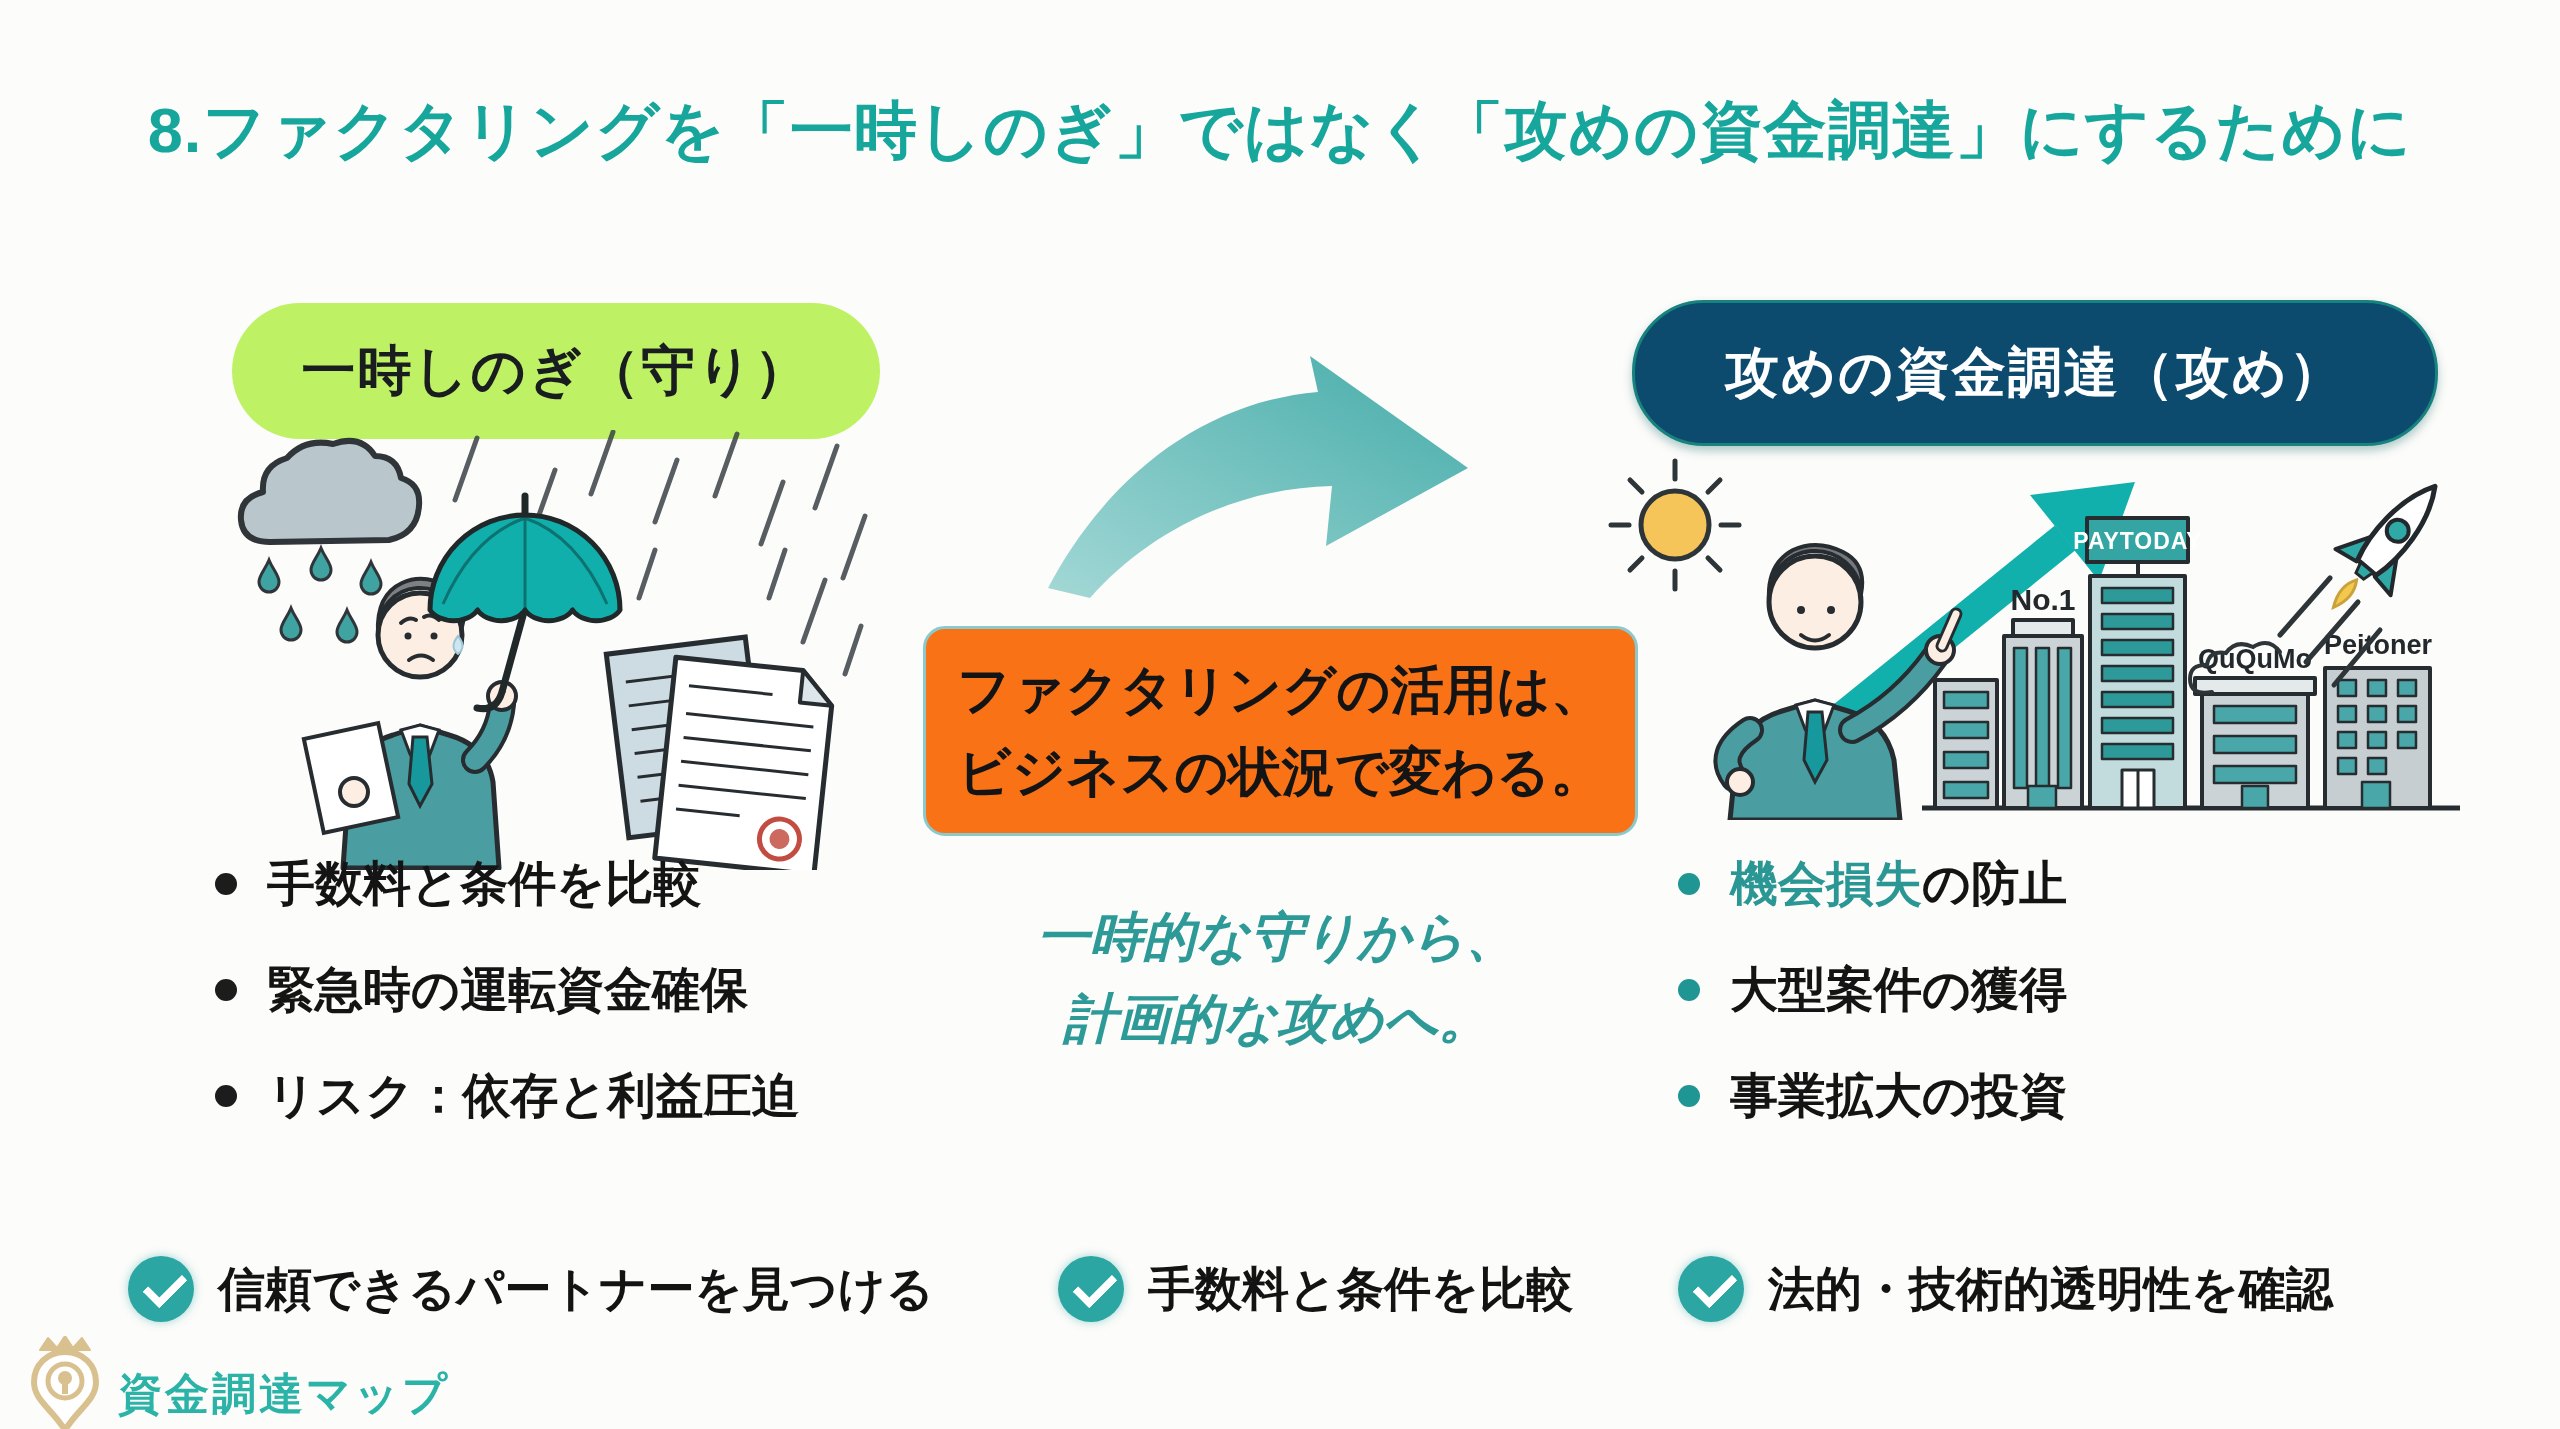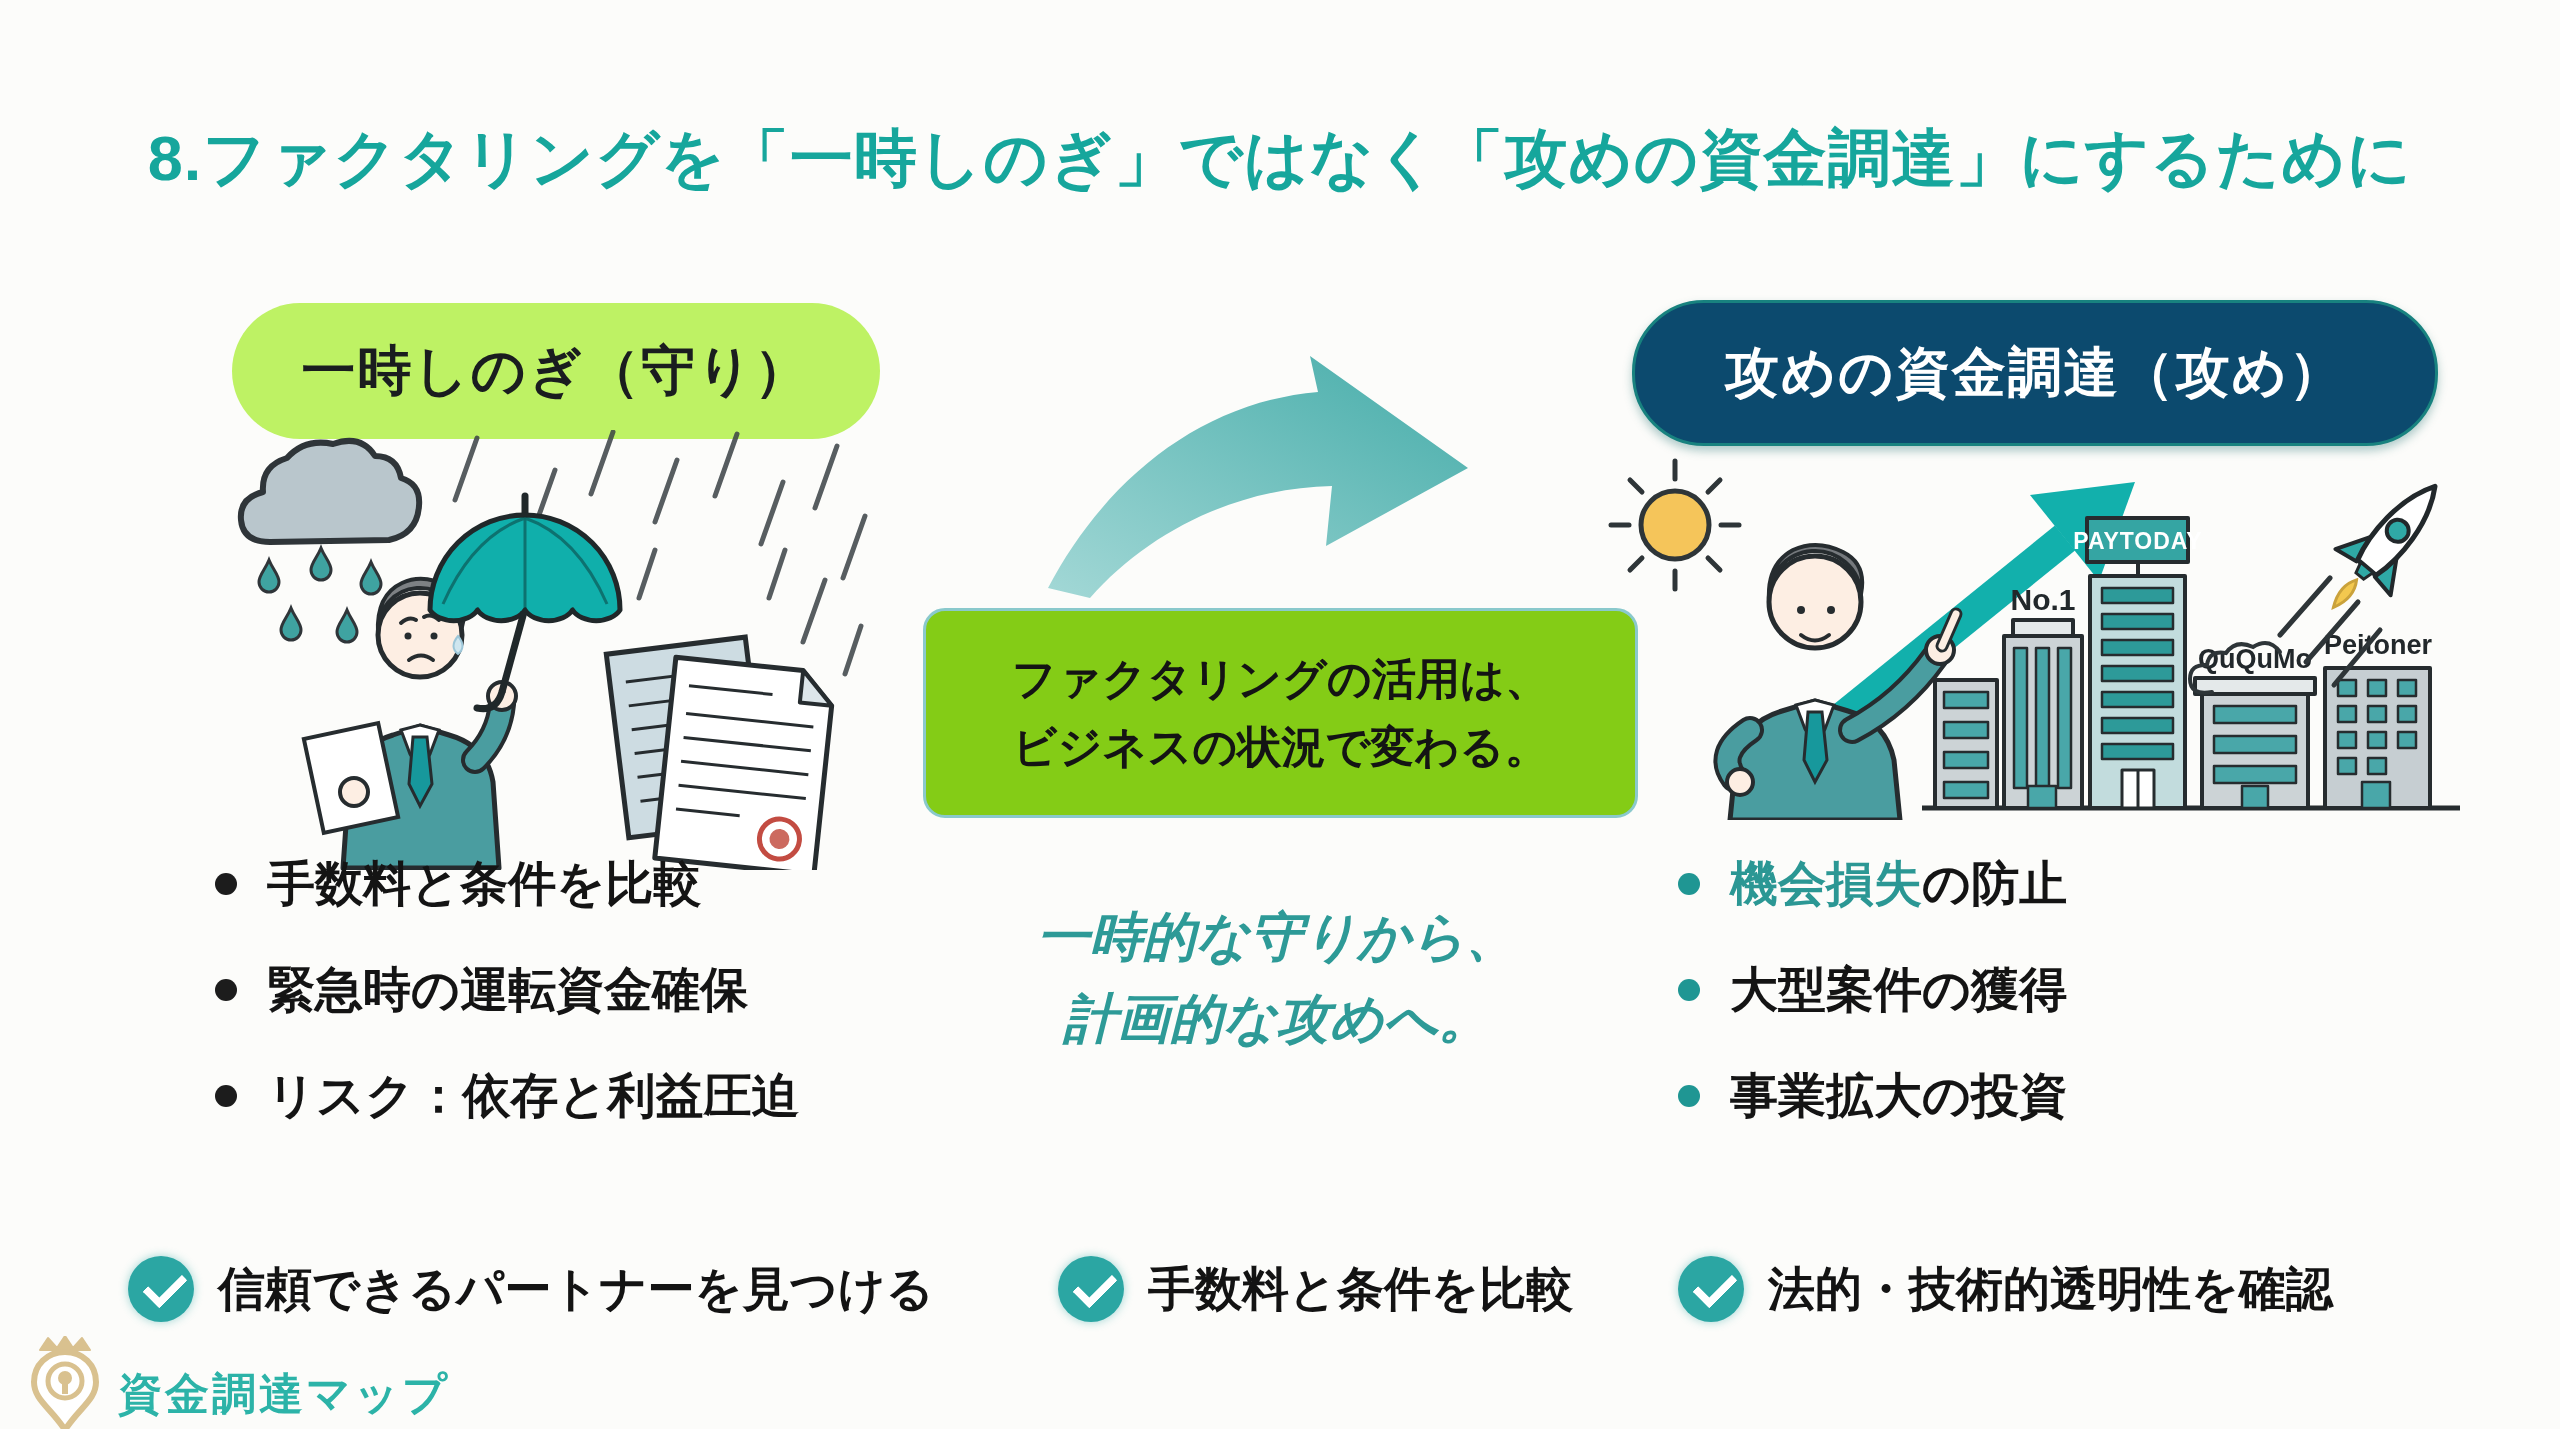--- a/index.html
+++ b/index.html
@@ -6,42 +6,42 @@
   body{
     width:2560px;height:1429px;position:relative;overflow:hidden;
     background:#fcfcfa;
     font-family:"Liberation Sans","DejaVu Sans",sans-serif;
     color:#17191b;
   }
   .abs{position:absolute;}
   
   .title{
     left:0;top:88px;width:2560px;text-align:center;
-    font-size:63px;font-weight:800;color:#16a69c;letter-spacing:1px;margin-top:28px;
+    font-size:63px;font-weight:800;color:#16a69c;letter-spacing:1px;
   }
   
   .pill{
     display:flex;align-items:center;justify-content:center;
     border-radius:72px;font-weight:800;font-size:54px;letter-spacing:2px;
   }
   .pill-left{
     left:232px;top:303px;width:648px;height:136px;
     background:#bef264;color:#1a1d1f;
   }
   .pill-right{
     left:1632px;top:300px;width:800px;height:140px;
     background:#0c4a6e;color:#ffffff;border:3px solid #18827f;
     box-shadow:0 5px 10px rgba(30,110,108,.35);
   }
   
   .center-box{
-    left:923px;top:608px;width:709px;height:204px;
-    background:#84cc16;border:3px solid #8ac9cc;border-radius:22px;
+    left:923px;top:626px;width:709px;height:204px;
+    background:#f97316;border:3px solid #8ac9cc;border-radius:22px;
     display:flex;flex-direction:column;align-items:center;justify-content:center;
-    font-size:44px;font-weight:800;color:#141414;line-height:1.55;
+    font-size:53px;font-weight:800;color:#141414;line-height:1.55;
   }
   .caption{
     left:923px;top:896px;width:709px;text-align:center;
     font-size:53px;font-weight:800;color:#2d9a97;line-height:1.55;font-style:italic;
   }
   
   .bullets{display:flex;flex-direction:column;gap:42px;}
   .bullets-left{left:215px;top:852px;width:720px;}
   .bullets-right{left:1678px;top:852px;width:720px;}
   .bullet-row{display:flex;align-items:center;gap:30px;}

